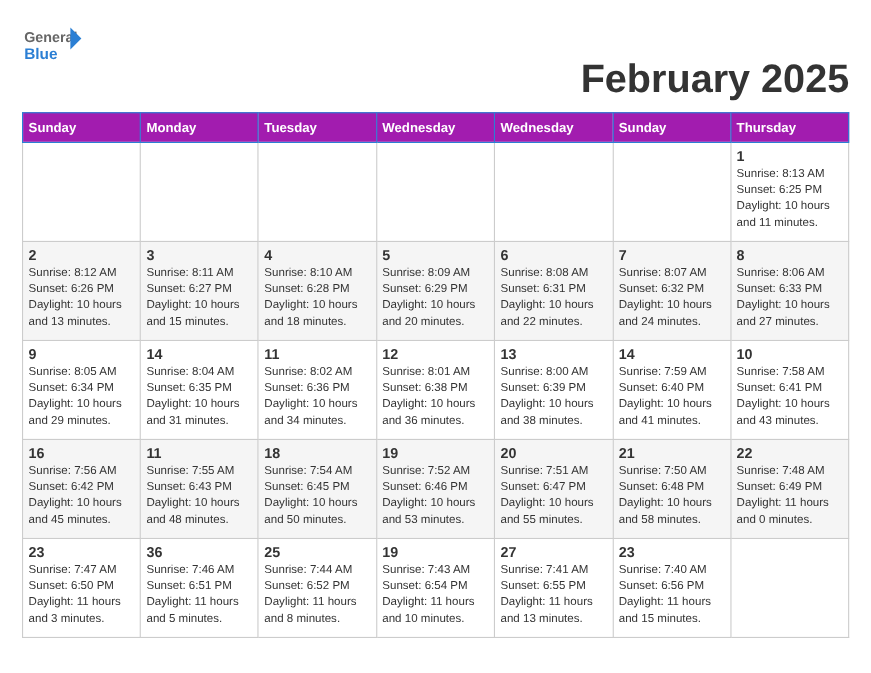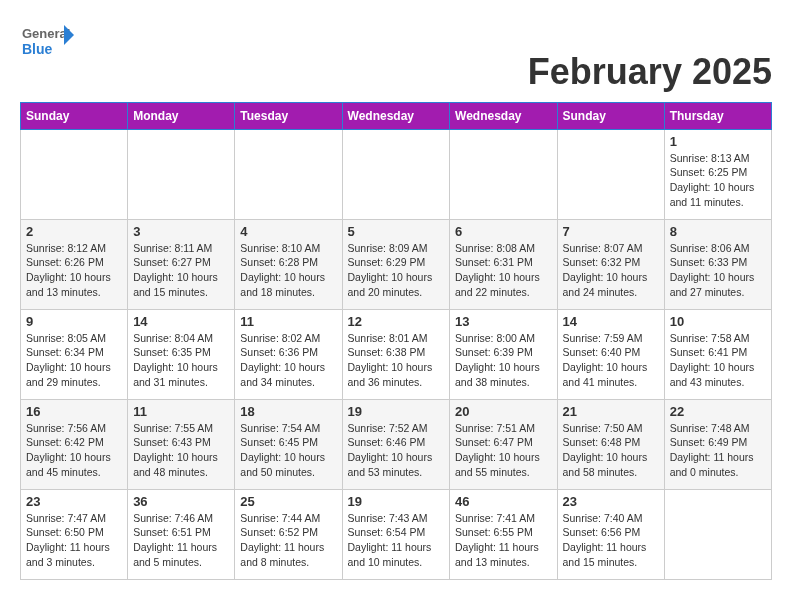--- a/index.html
+++ b/index.html
@@ -231,21 +231,21 @@
         </td>
         <td>
           <span class="day-num">25</span>
           <div class="day-info">Sunrise: 7:44 AM<br>Sunset: 6:52 PM<br>Daylight: 11 hours and 8 minutes.</div>
         </td>
         <td>
           <span class="day-num">19</span>
           <div class="day-info">Sunrise: 7:43 AM<br>Sunset: 6:54 PM<br>Daylight: 11 hours and 10 minutes.</div>
         </td>
         <td>
-          <span class="day-num">46</span>
+          <span class="day-num">27</span>
           <div class="day-info">Sunrise: 7:41 AM<br>Sunset: 6:55 PM<br>Daylight: 11 hours and 13 minutes.</div>
         </td>
         <td>
           <span class="day-num">23</span>
           <div class="day-info">Sunrise: 7:40 AM<br>Sunset: 6:56 PM<br>Daylight: 11 hours and 15 minutes.</div>
         </td>
         <td class="empty"></td>
       </tr>
     </tbody>
 </table>

